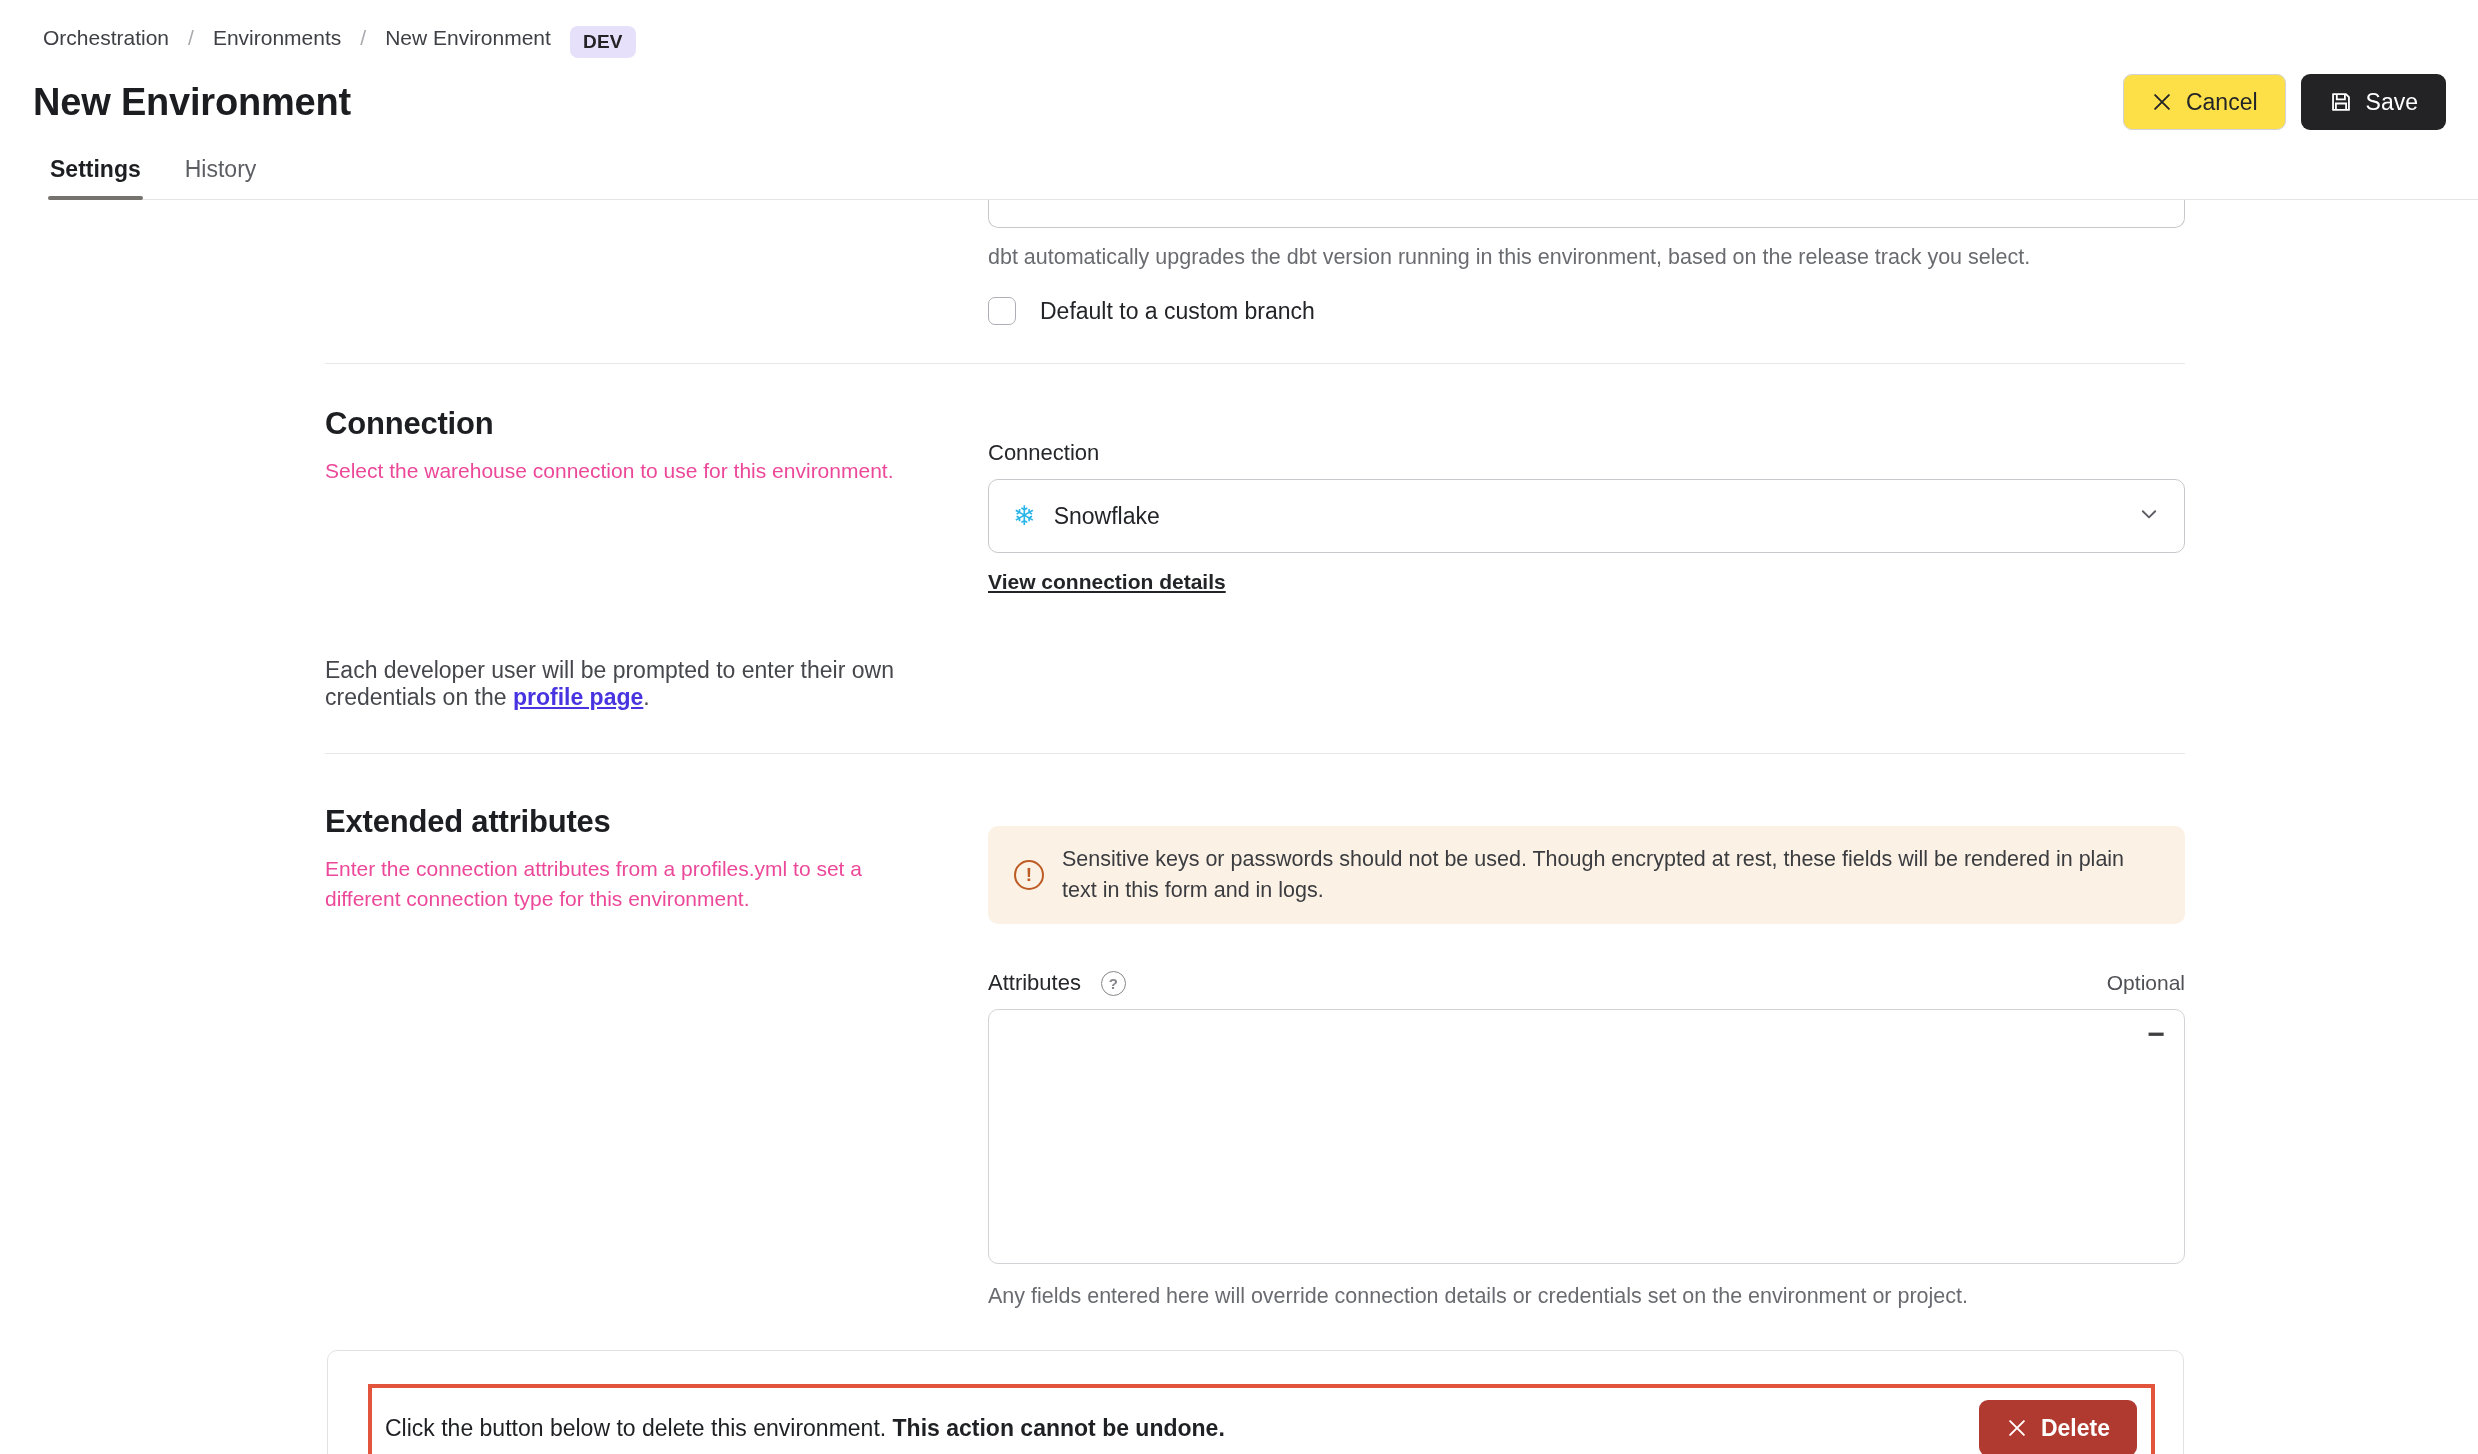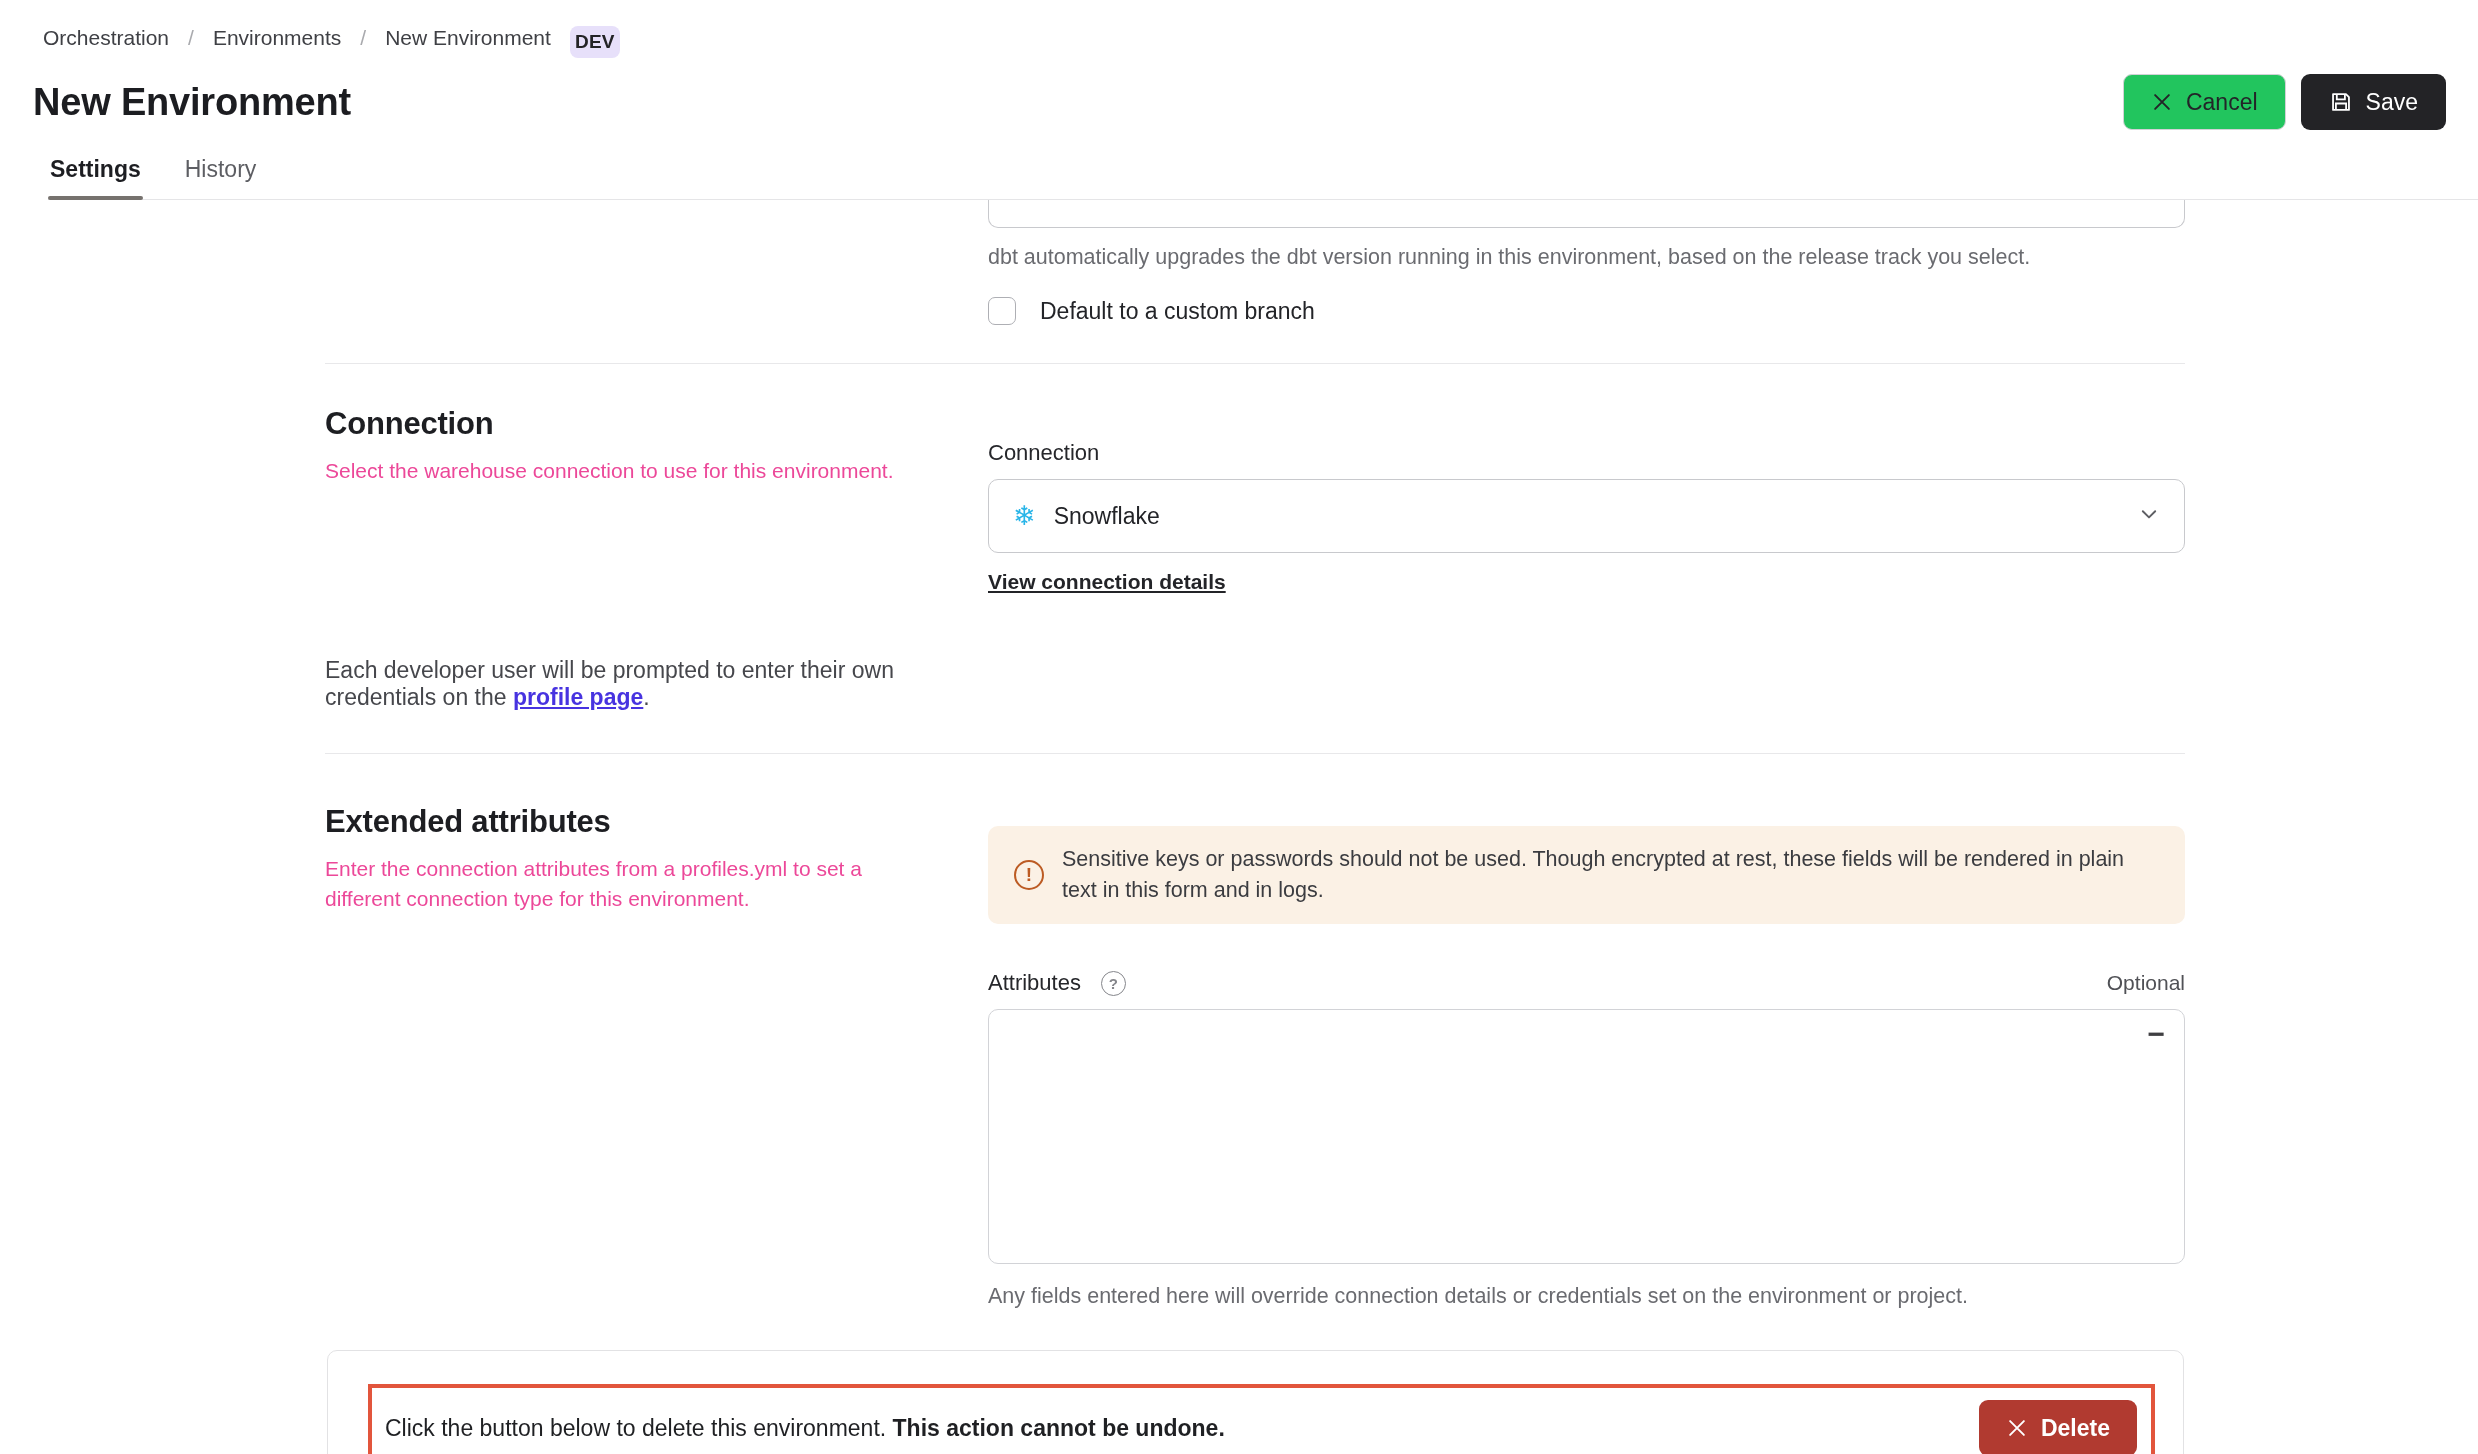--- a/index.html
+++ b/index.html
@@ -3,28 +3,28 @@
 <meta charset="utf-8">
 <style>
   * { margin: 0; padding: 0; box-sizing: border-box; }
   html, body { width: 2478px; height: 1454px; background: #ffffff; overflow: hidden; }
   body { font-family: "Liberation Sans", sans-serif; color: #232428; }
 
   
   .breadcrumb-row { display: flex; align-items: flex-start; gap: 19px; padding: 26px 0 0 43px; font-size: 21px; color: #3f4045; }
   .crumb { cursor: default; }
   .crumb-sep { color: #a9aaae; }
-  .badge { background: var(--badge-bg, #e7e0fa); color: #232326; font-size: 19px; font-weight: 600; padding: 5px 5px; border-radius: 8px; letter-spacing: .3px; }
+  .badge { background: var(--badge-bg, #e7e0fa); color: #232326; font-size: 19px; font-weight: 600; padding: 5px 13px; border-radius: 8px; letter-spacing: .3px; }
 
   .header-row { display: flex; align-items: center; justify-content: space-between; margin: 16px 32px 0 33px; }
   .page-title { font-size: 38px; font-weight: 700; color: #1c1d21; letter-spacing: -.2px; }
   .header-actions { display: flex; gap: 15px; }
   .btn { display: inline-flex; align-items: center; gap: 13px; height: 56px; padding: 0 27px; border-radius: 9px; font-size: 23px; font-weight: 500; cursor: pointer; border: 1.5px solid transparent; }
   .btn svg { display: block; }
-  .btn-cancel { background: #22c55e; border-color: #d2d2d6; color: #232428; }
+  .btn-cancel { background: #fde047; border-color: #d2d2d6; color: #232428; }
   .btn-save { background: var(--save-bg, #232326); color: #fff; }
 
   .tabs { display: flex; gap: 40px; margin: 26px 0 0 48px; border-bottom: 1px solid #e5e5e7; }
   .tab { font-size: 23px; padding: 0 2px 16px 2px; color: #5d5e63; cursor: pointer; position: relative; }
   .tab.active { color: #1d1e22; font-weight: 600; }
   .tab.active::after { content: ""; position: absolute; left: 0; right: 0; bottom: -1px; height: 4px; background: #76726e; border-radius: 2px; }
 
   
   .form { margin-left: 325px; width: 1860px; }
   .row { display: grid; grid-template-columns: 663px 1197px; }

